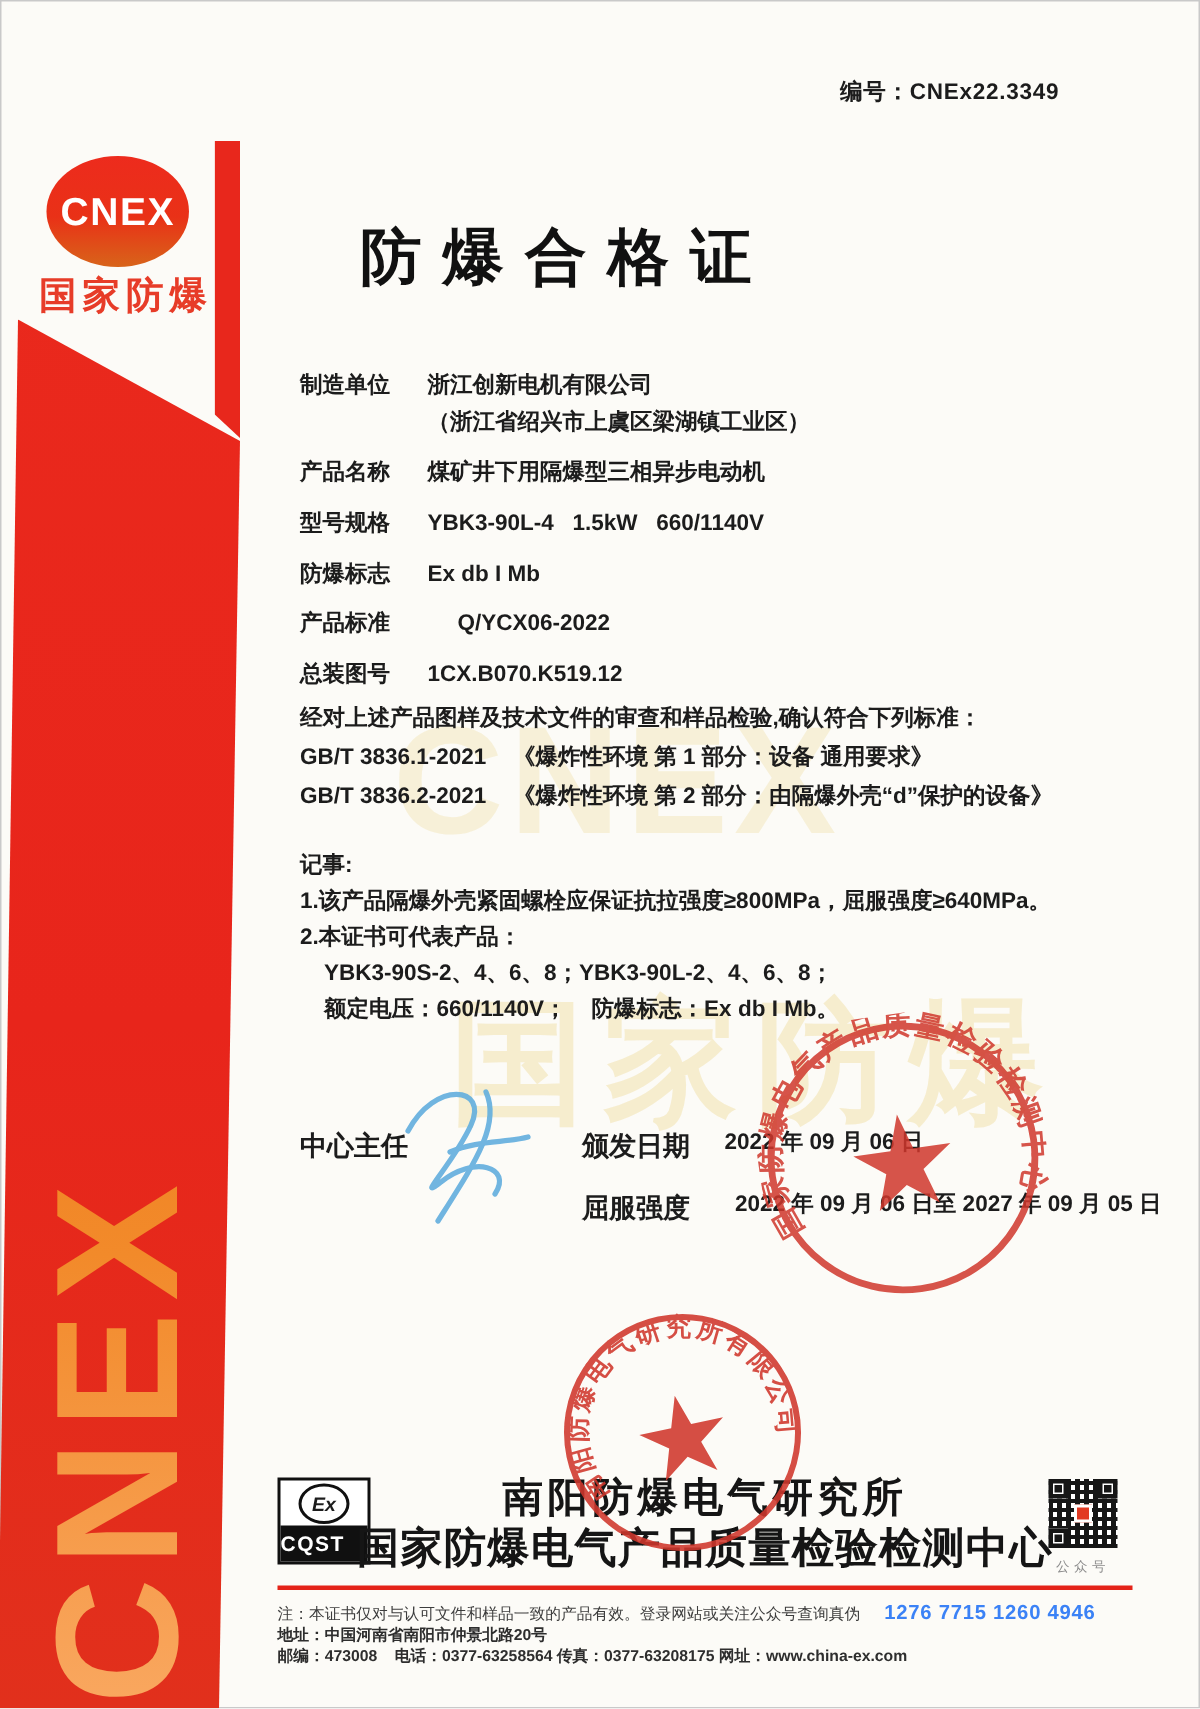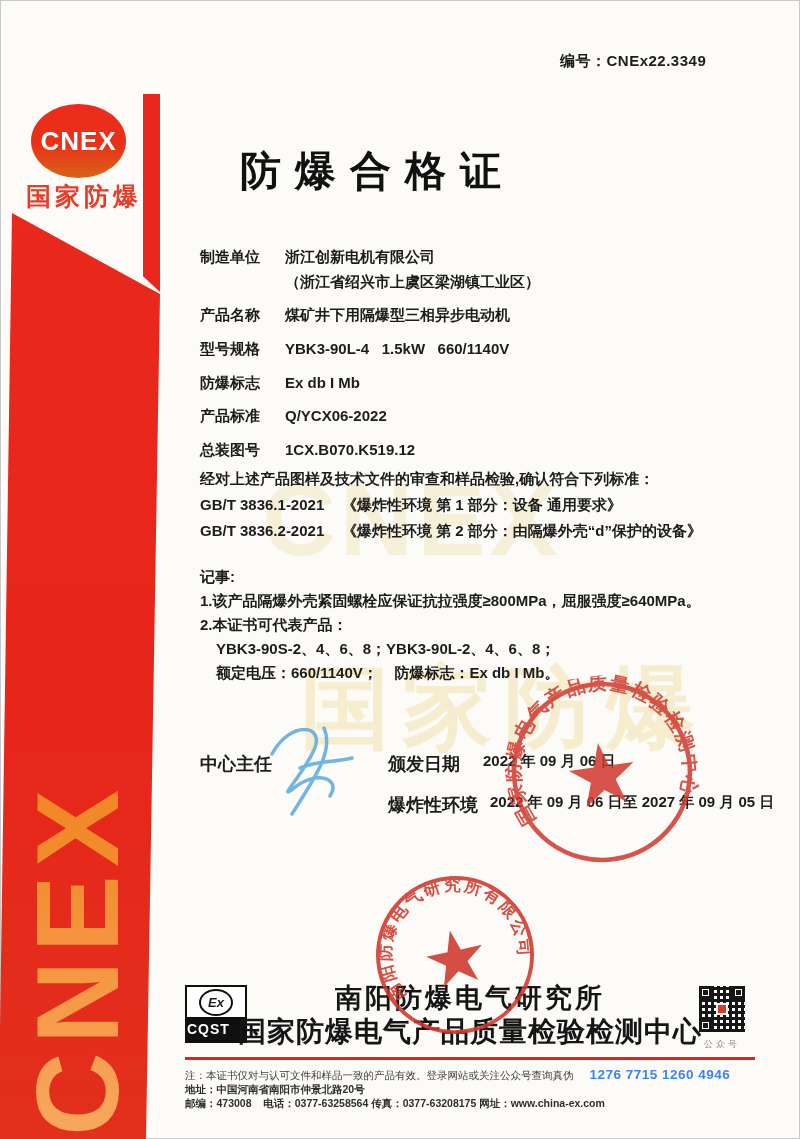--- a/index.html
+++ b/index.html
@@ -52,21 +52,21 @@
   .logo-text{ color:#ffffff; font-size:26px; font-weight:800; letter-spacing:1px; }
   .logo-caption{ position:absolute; left:26px; top:180px; font-size:25px; font-weight:700; letter-spacing:4px; color:#e73c28; }
   .title{ position:absolute; left:240px; right:40px; top:144px; 
           font-size:41px; font-weight:900; letter-spacing:14px; color:#111; }
 
   
   .frow{ position:absolute; left:200px; width:580px; display:flex; font-size:15px; font-weight:600; line-height:22px; }
   .flabel{ width:85px; flex:none; }
   .fval{ white-space:pre-wrap; }
   .fr1{ top:246px; } .fr1b{ top:271px; } .fr2{ top:304px; } .fr3{ top:338px; }
-  .fr4{ top:372px; } .fr5{ top:405px; } .fr6{ top:439px; }
+  .fr4{ top:372px; } .fr5{ top:405px;gap:20px; } .fr6{ top:439px; }
 
   
   .standards{ position:absolute; left:200px; top:466px; width:580px; font-size:15px; font-weight:600; line-height:26px; }
   .std-code{ display:inline-block; min-width:128px; }
   .std-name{ margin-left:14px; }
 
   
   .notes{ position:absolute; left:200px; top:565px; width:590px; font-size:15px; font-weight:600; line-height:24px; }
   .notes .indent{ padding-left:16px; white-space:pre-wrap; }
 
@@ -185,21 +185,21 @@
   <div class="lbl director-lbl">中心主任</div>
   <svg class="signature" width="135" height="112" viewBox="0 0 135 112">
     <g fill="none" stroke="#62aede" stroke-width="3.5" stroke-linecap="round" opacity="0.9">
       <path d="M22,44 C40,10 76,14 64,40 C52,66 26,92 44,78 C66,60 92,68 80,86"></path>
       <path d="M74,18 C84,40 66,66 42,104"></path>
       <path d="M50,58 C68,50 88,52 102,48"></path>
     </g>
   </svg>
   <div class="lbl issue-lbl">颁发日期</div>
   <div class="val issue-val">2022 年 09 月 06 日</div>
-  <div class="lbl valid-lbl">爆炸性环境</div>
+  <div class="lbl valid-lbl">屈服强度</div>
   <div class="val valid-val">2022 年 09 月 06 日至 2027 年 09 月 05 日</div>
 
   <div class="cqst">
     <div class="cqst-top">
       <span class="cqst-circle">
           <span>Ex</span>
         </span>
     </div>
     <div class="cqst-bottom">CQST</div>
   </div>

